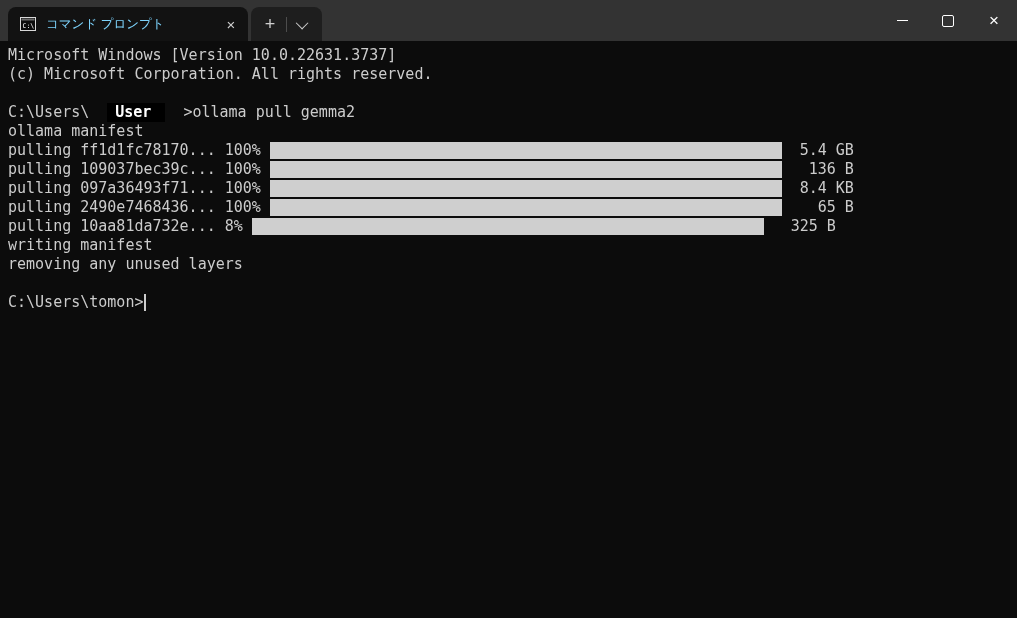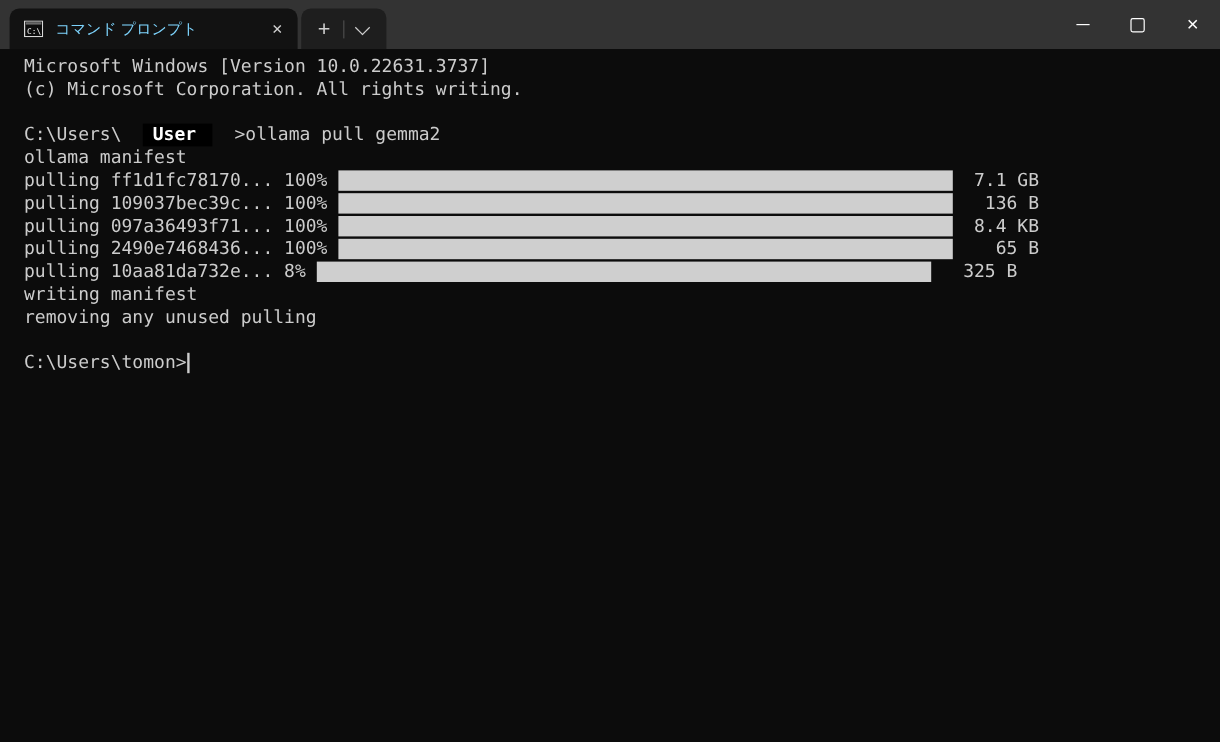--- a/index.html
+++ b/index.html
@@ -82,21 +82,21 @@
   }
   .glyph-close { font-size: 17px; line-height: 1; color: #ffffff; font-weight: 300; }
 
   
   .terminal {
     flex: 1;
     background: var(--terminal-bg, #0c0c0c);
     color: var(--terminal-fg, #cccccc);
     font-family: "DejaVu Sans Mono", "Liberation Mono", monospace;
     font-size: 15px; line-height: 19px;
-    padding: 5px 20px;
+    padding: 5px 8px;
     overflow: hidden;
     cursor: text;
   }
   .line { height: 19px; white-space: pre; display: flex; align-items: center; }
   .line > span { white-space: pre; }
   .redacted {
     background: var(--redaction-bg, #000000);
     color: var(--redaction-fg, #ffffff);
     font-weight: bold;
     padding: 0 14px 0 8px;
@@ -164,42 +164,42 @@
       <button class="wbtn">
         <span class="glyph-close">×</span>
       </button>
     </div>
 
   </div>
 
   <div class="terminal">
   <div class="line"><span class="t">Microsoft Windows [Version 10.0.22631.3737]</span></div>
 
-  <div class="line"><span class="t">(c) Microsoft Corporation. All rights writing.</span></div>
+  <div class="line"><span class="t">(c) Microsoft Corporation. All rights reserved.</span></div>
 
   <div class="line"></div>
 
   <div class="line"><span class="pre">C:\Users\</span><span class="redacted">User</span><span class="suf">&gt;ollama pull gemma2</span></div>
 
   <div class="line"><span class="t">ollama manifest</span></div>
 
-  <div class="line"><span class="t">pulling ff1d1fc78170... 100%</span><span class="bar"><span class="fill" style="width: 100%;"></span></span><span class="size">7.1 GB</span></div>
+  <div class="line"><span class="t">pulling ff1d1fc78170... 100%</span><span class="bar"><span class="fill" style="width: 100%;"></span></span><span class="size">5.4 GB</span></div>
 
   <div class="line"><span class="t">pulling 109037bec39c... 100%</span><span class="bar"><span class="fill" style="width: 100%;"></span></span><span class="size">136 B</span></div>
 
   <div class="line"><span class="t">pulling 097a36493f71... 100%</span><span class="bar"><span class="fill" style="width: 100%;"></span></span><span class="size">8.4 KB</span></div>
 
   <div class="line"><span class="t">pulling 2490e7468436... 100%</span><span class="bar"><span class="fill" style="width: 100%;"></span></span><span class="size">65 B</span></div>
 
   <div class="line"><span class="t">pulling 10aa81da732e... 8%</span><span class="bar"><span class="fill" style="width: 100%;"></span></span><span class="size">325 B</span></div>
 
 
   <div class="line"><span class="t">writing manifest</span></div>
 
-  <div class="line"><span class="t">removing any unused pulling</span></div>
+  <div class="line"><span class="t">removing any unused layers</span></div>
 
 
   <div class="line"></div>
 
   <div class="line"><span class="t">C:\Users\tomon&gt;</span><span class="cursor"></span></div>
 </div>
 
 </div>
 
 </body></html>

